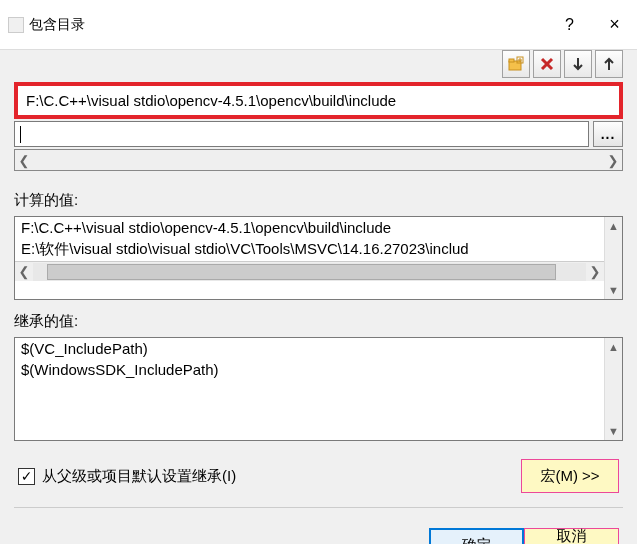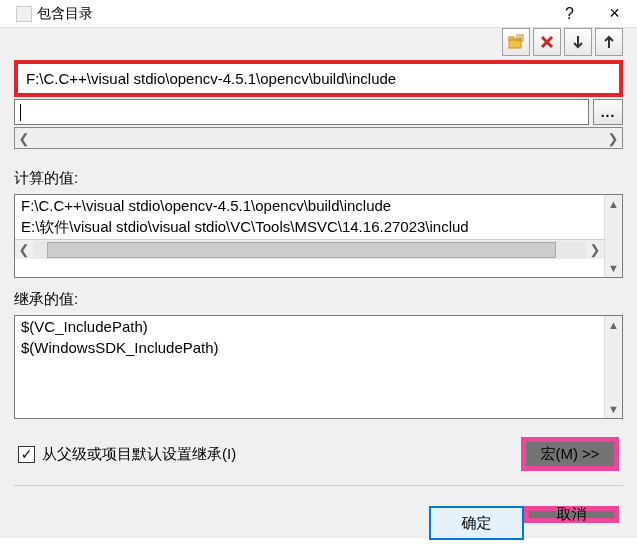--- a/index.html
+++ b/index.html
@@ -1,18 +1,18 @@
 <!DOCTYPE html>
 <html><head>
   <meta charset="utf-8">
   <style>
     * { box-sizing: border-box; margin: 0; padding: 0; }
     body { font-family: "Microsoft YaHei", "Segoe UI", Tahoma, sans-serif; font-size: 14px; background: #fff; width: 637px; height: 544px; overflow: hidden; color: #000; }
     
-    .titlebar { display: flex; align-items: center; justify-content: space-between; height: 28px; border-bottom: 1px solid #ddd; padding-left: 16px; }
+    .titlebar { display: flex; align-items: center; justify-content: space-between; height: 50px; border-bottom: 1px solid #ddd; padding-left: 8px; }
     .titlebar-left { display: flex; align-items: center; gap: 5px; }
     .titlebar-icon { width: 16px; height: 16px; background: #f0f0f0; border: 1px solid #ccc; }
     .titlebar-title { font-size: 14px; }
     .titlebar-buttons { display: flex; }
     .titlebar-btn { width: 45px; height: 34px; display: flex; align-items: center; justify-content: center; font-size: 16px; font-family: Arial, sans-serif; }
     .titlebar-btn.close { font-size: 18px; }
     
     .content { padding: 0 14px 14px 14px; background: #f0f0f0; height: calc(544px - 34px); position: relative; }
     
     .toolbar-row { display: flex; justify-content: flex-end; gap: 3px; margin-bottom: 4px; }
@@ -43,21 +43,21 @@
     
     .computed-box { height: 84px; }
     .inherited-box { height: 104px; }
     
     .footer-row1 { display: flex; align-items: center; justify-content: space-between; margin-top: 18px; padding: 0 4px; }
     .checkbox-wrap { display: flex; align-items: center; gap: 7px; }
     .checkbox { width: 17px; height: 17px; border: 1px solid #333; background: #fff; display: flex; align-items: center; justify-content: center; }
     .checkmark { font-size: 14px; line-height: 1; }
     .checkbox-label { font-size: 15px; }
     
-    .btn { border: 5px solid #ec4899; background: #737373; font-size: 15px; font-family: inherit; cursor: pointer; display: flex; align-items: center; justify-content: center; }
+    .btn { border: 1px solid #ec4899; background: #fef9c3; font-size: 15px; font-family: inherit; cursor: pointer; display: flex; align-items: center; justify-content: center; }
     .btn-macro { width: 98px; height: 34px; }
     .btn-ok { width: 95px; height: 34px; border: 2px solid #0078d7; background: #e5f1fb; }
     .btn-cancel { width: 95px; height: 17px; }
     
     .footer-row2 { display: flex; justify-content: flex-end; margin-top: 20px; padding-right: 4px; }
     
     .divider { height: 1px; background: #ccc; margin-top: 14px; }
   </style>
 </head>
 <body>

